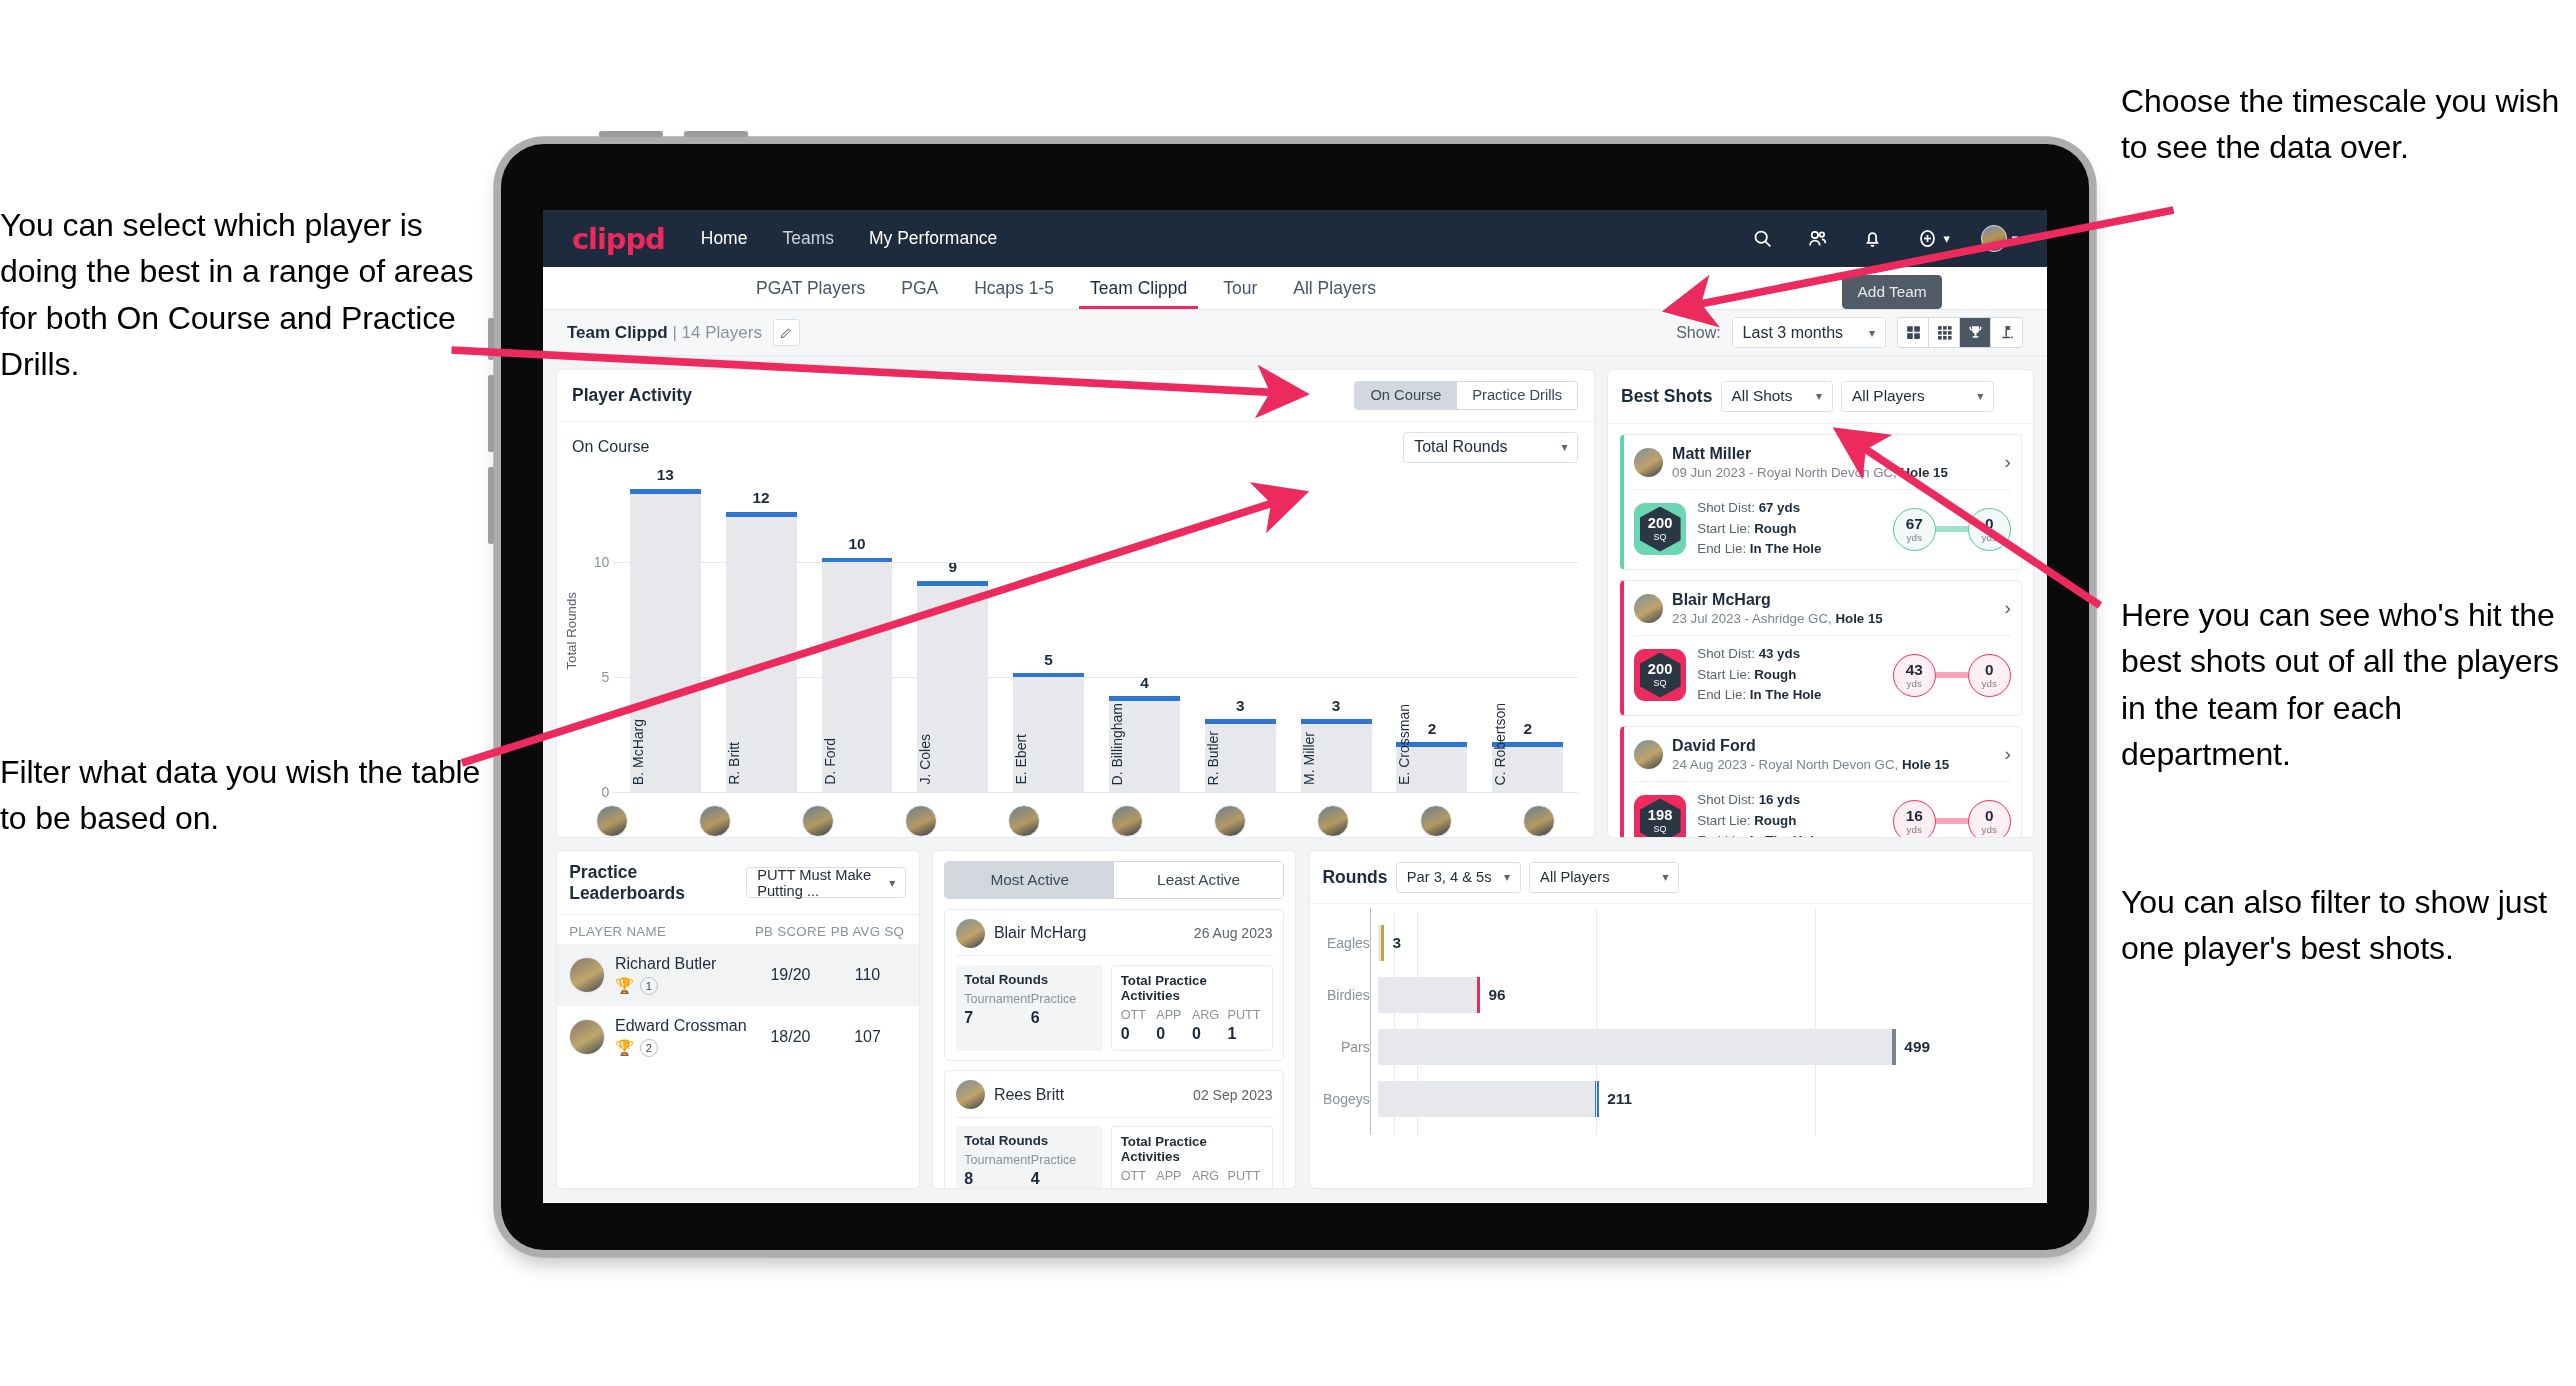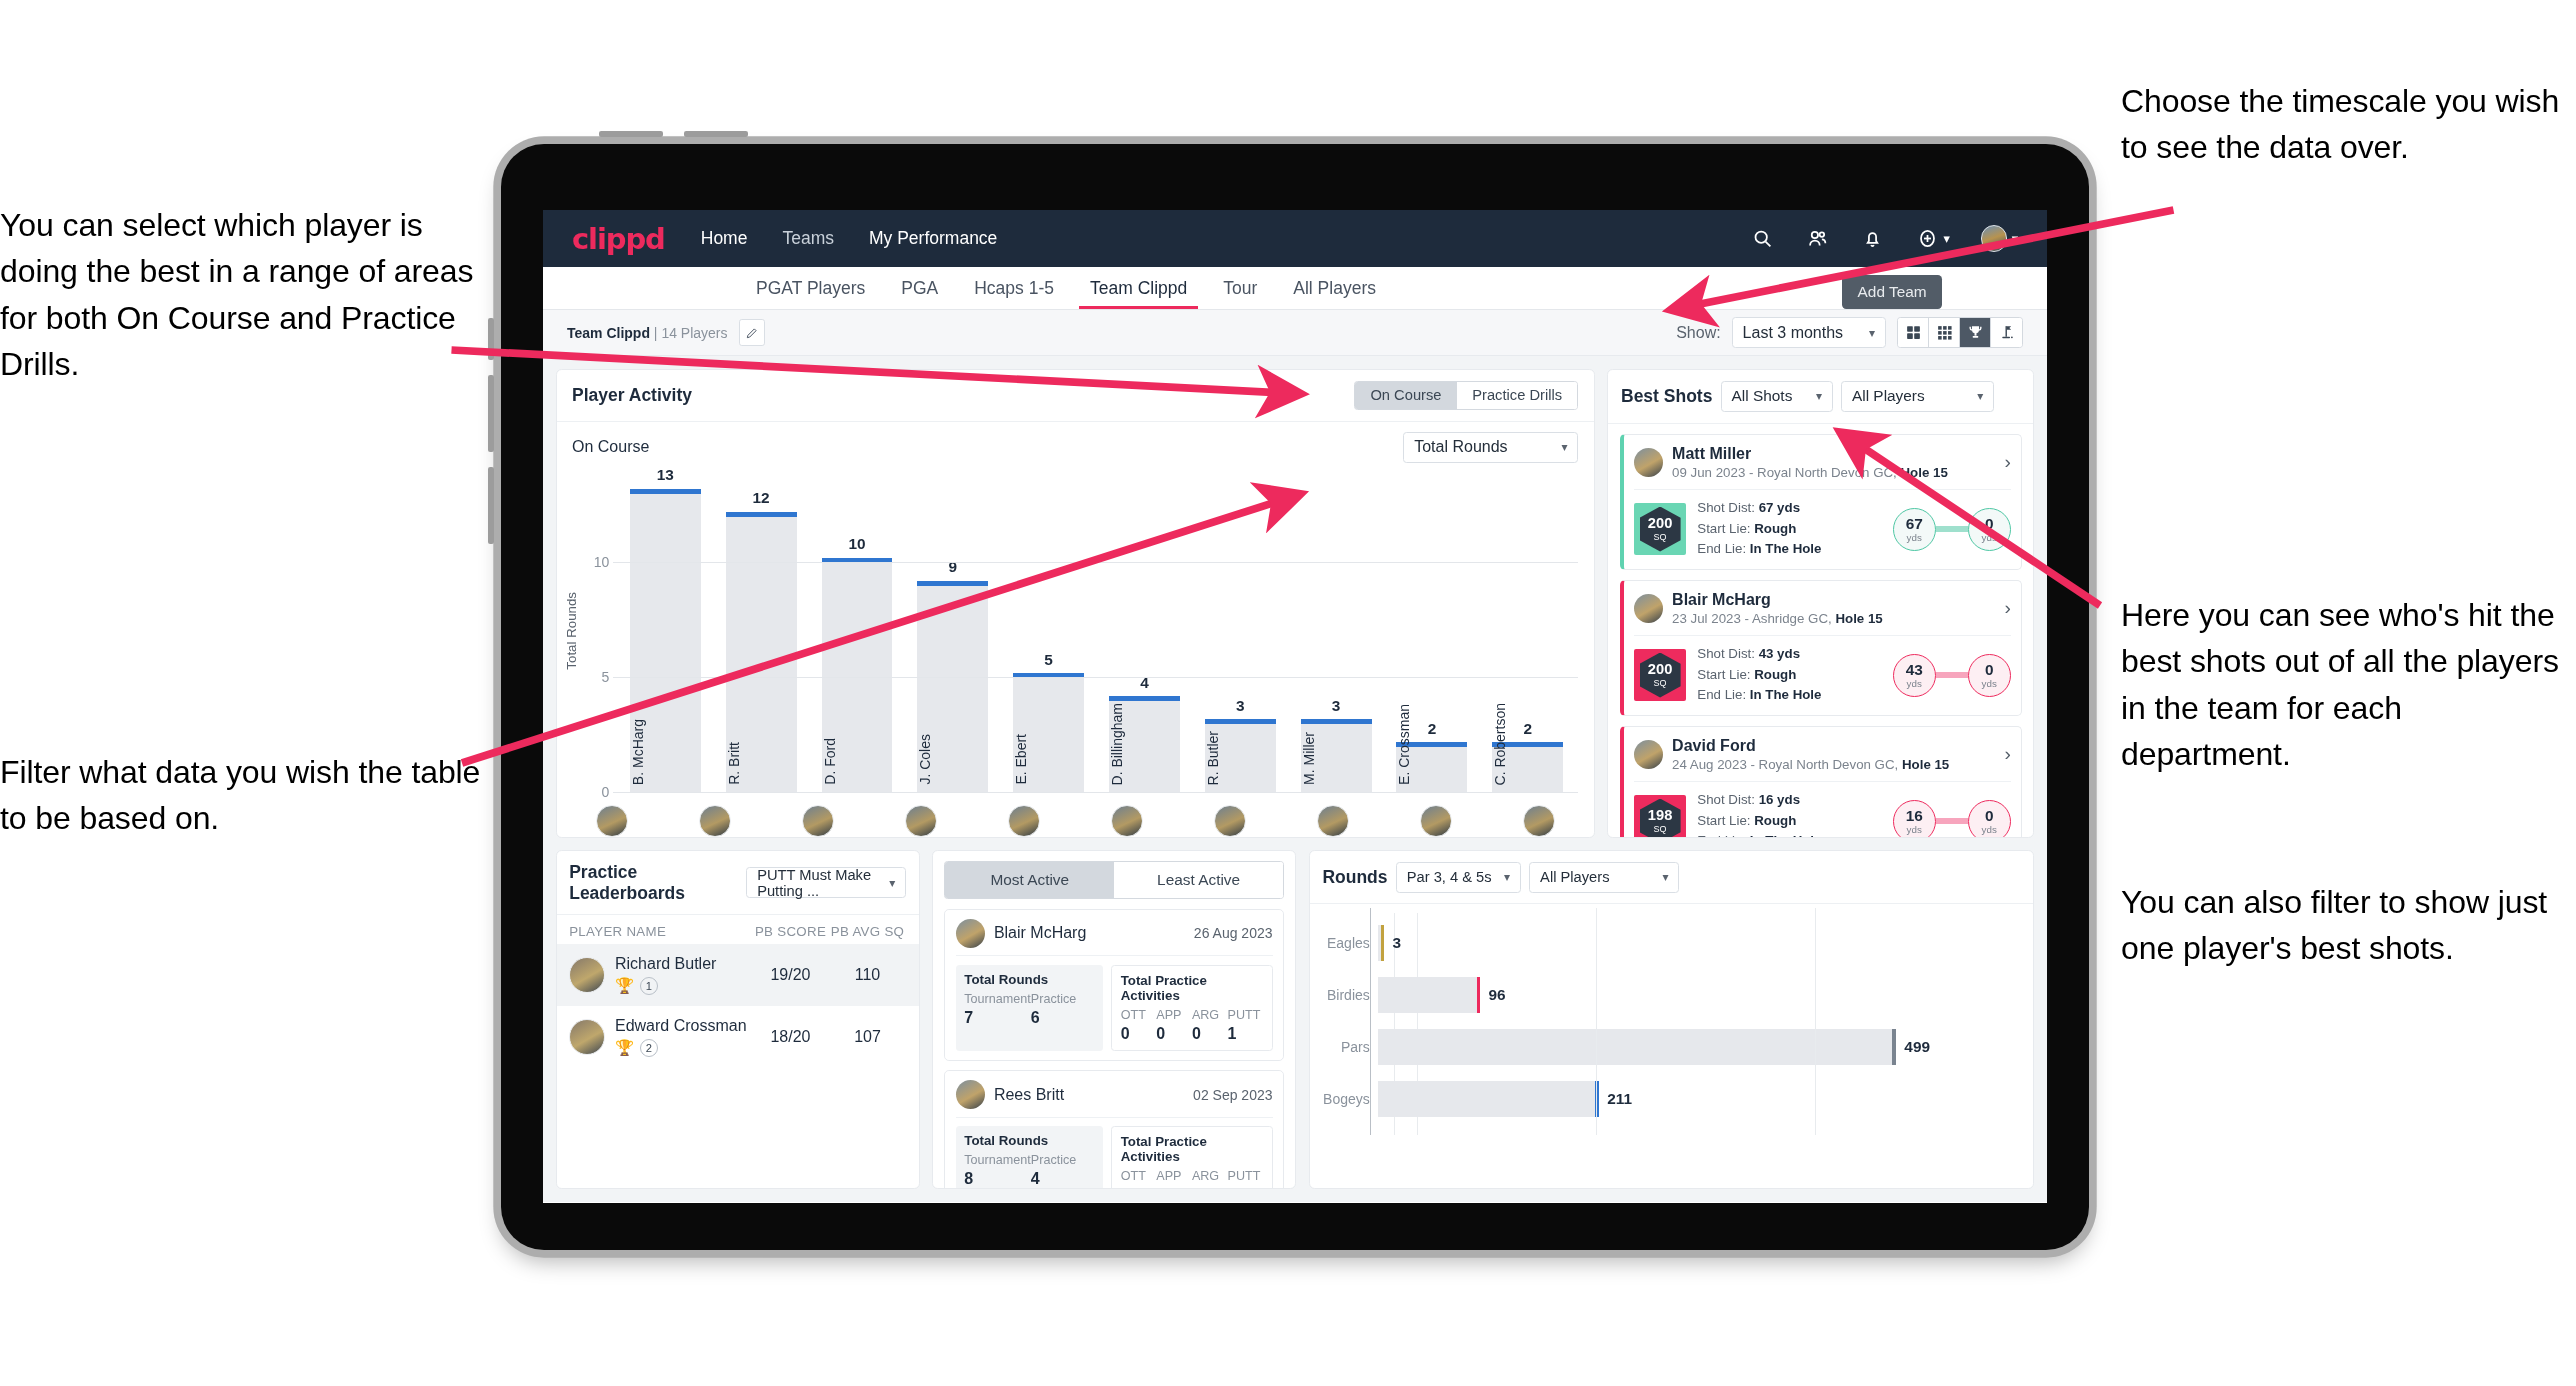--- a/index.html
+++ b/index.html
@@ -81,21 +81,21 @@
     position: absolute; right: 105px; top: 8.4px;
     background: #525c67; color: #e8ebee; font-size: 15.4px;
     padding: 7.7px 15.4px; border-radius: 4.2px;
   }
 
   
   #subbar {
     height: 46px; background: #f6f7f9; border-bottom: 0.7px solid #e7eaee;
     display: flex; align-items: center; padding: 0 24px;
   }
-  .team-label { font-size: 14px; color: #8a929c; }
+  .team-label { font-size: 17px; color: #8a929c; }
   .team-label b { color: #1e2b3c; font-weight: 700; }
   .edit-btn {
     width: 26.6px; height: 26.6px; margin-left: 11.2px; border: 0.7px solid #dadfe5;
     background: #fff; border-radius: 2.8px; display: flex; align-items: center; justify-content: center;
   }
   .edit-btn svg { width: 14px; height: 14px; stroke: #4a5462; fill: none; stroke-width: 1.7; }
   .subbar-right { margin-left: auto; display: flex; align-items: center; gap: 11.2px; }
   .show-label { font-size: 16px; color: #5a636e; }
   .sel {
     background: #fff; border: 0.7px solid #dadfe5; border-radius: 3.5px;
@@ -157,21 +157,21 @@
   }
   .shot.teal { border-left-color: #5fd2b0; }
   .shot.pink { border-left-color: #ed2a5d; }
   .shot-top { display: flex; align-items: center; gap: 9px; padding-bottom: 7.7px; border-bottom: 0.7px solid #eef1f4; }
   .av-md { width: 29px; height: 29px; border-radius: 50%; background: linear-gradient(150deg,#7c8f9f,#c0a36a 55%,#333e49); flex: 0 0 29px; }
   .shot-name { font-size: 16px; font-weight: 700; color: #1e2b3c; line-height: 1.25; }
   .shot-meta { font-size: 13.3px; color: #7b838d; line-height: 1.3; }
   .shot-meta b { color: #1e2b3c; }
   .chev-r { margin-left: auto; color: #525c67; font-size: 19px; }
   .shot-body { display: flex; align-items: center; gap: 11.2px; padding-top: 8.4px; }
-  .hexbox { width: 52px; height: 52px; border-radius: 2px; display: flex; align-items: center; justify-content: center; flex: 0 0 52px; }
+  .hexbox { width: 52px; height: 52px; border-radius: 11px; display: flex; align-items: center; justify-content: center; flex: 0 0 52px; }
   .hexbox.teal { background: #6ad6b4; }
   .hexbox.pink { background: #ee2b5e; }
   .hex {
     width: 41px; height: 45px; background: #2c3744; color: #fff;
     clip-path: polygon(50% 0%, 100% 25%, 100% 75%, 50% 100%, 0% 75%, 0% 25%);
     display: flex; flex-direction: column; align-items: center; justify-content: center; line-height: 1;
   }
   .hex .n { font-size: 14.7px; font-weight: 700; }
   .hex .u { font-size: 9px; margin-top: 1.4px; }
   .shot-lines { font-size: 13.3px; color: #5a636e; line-height: 1.55; }

